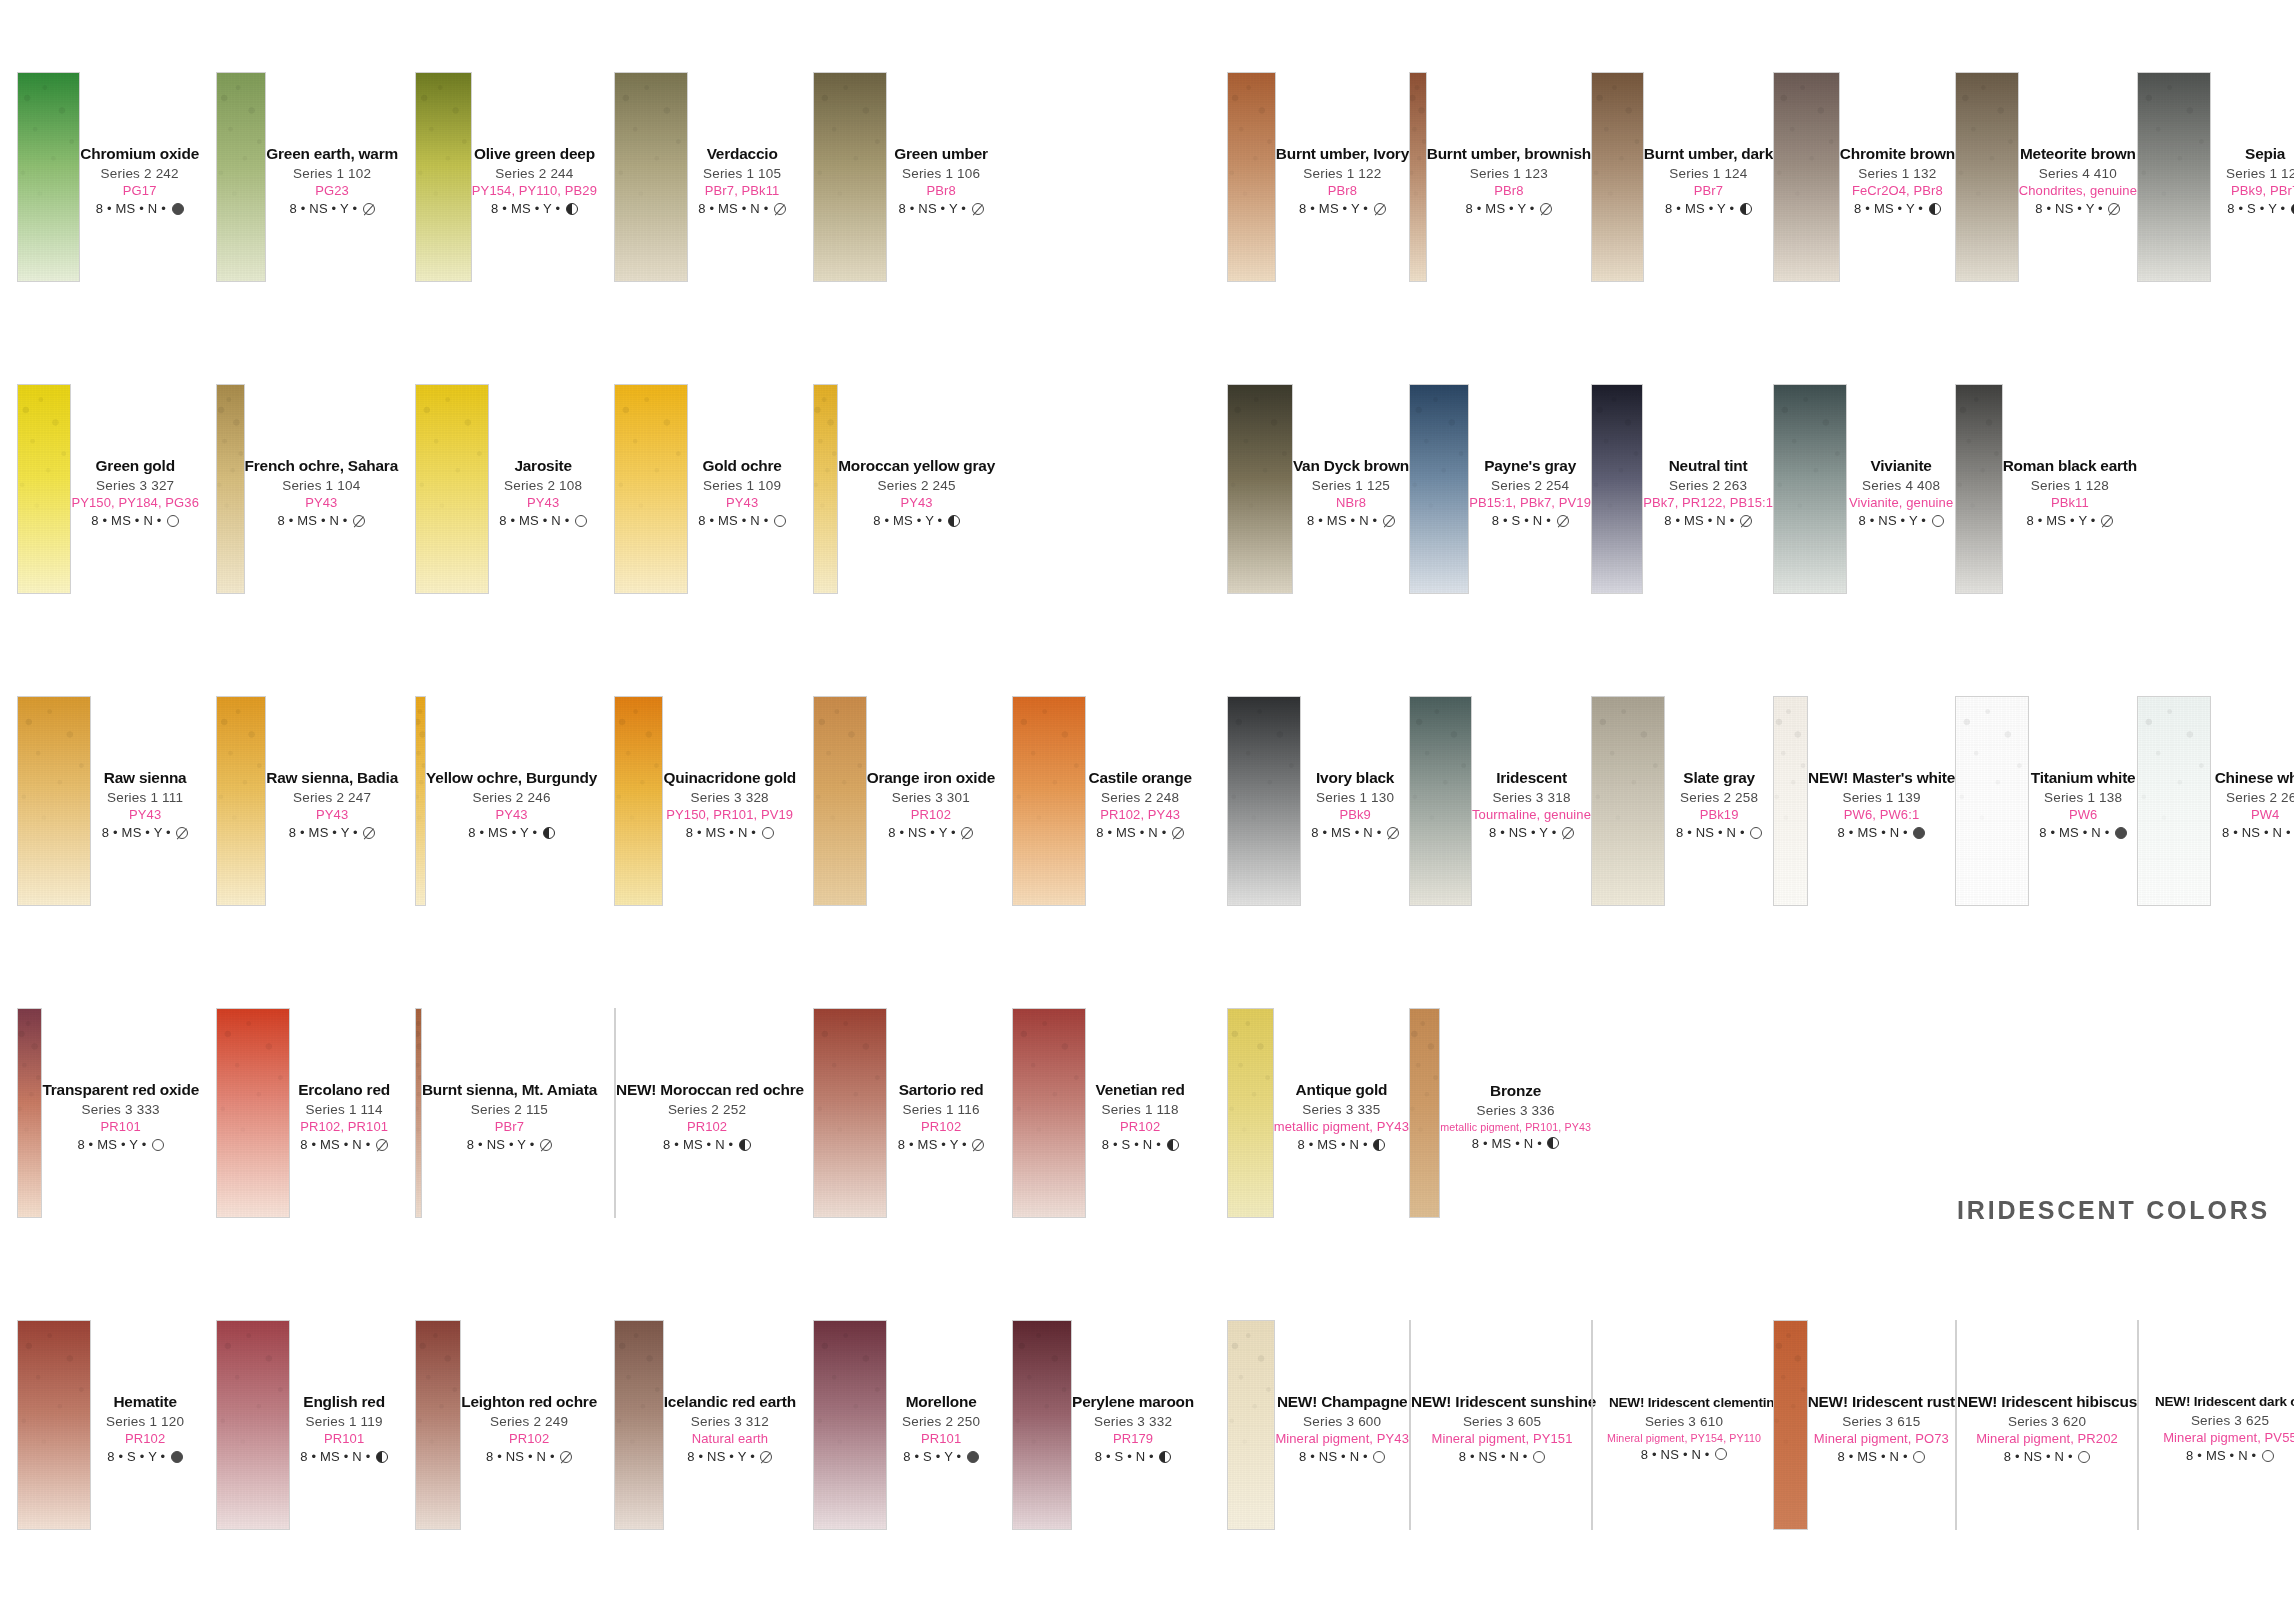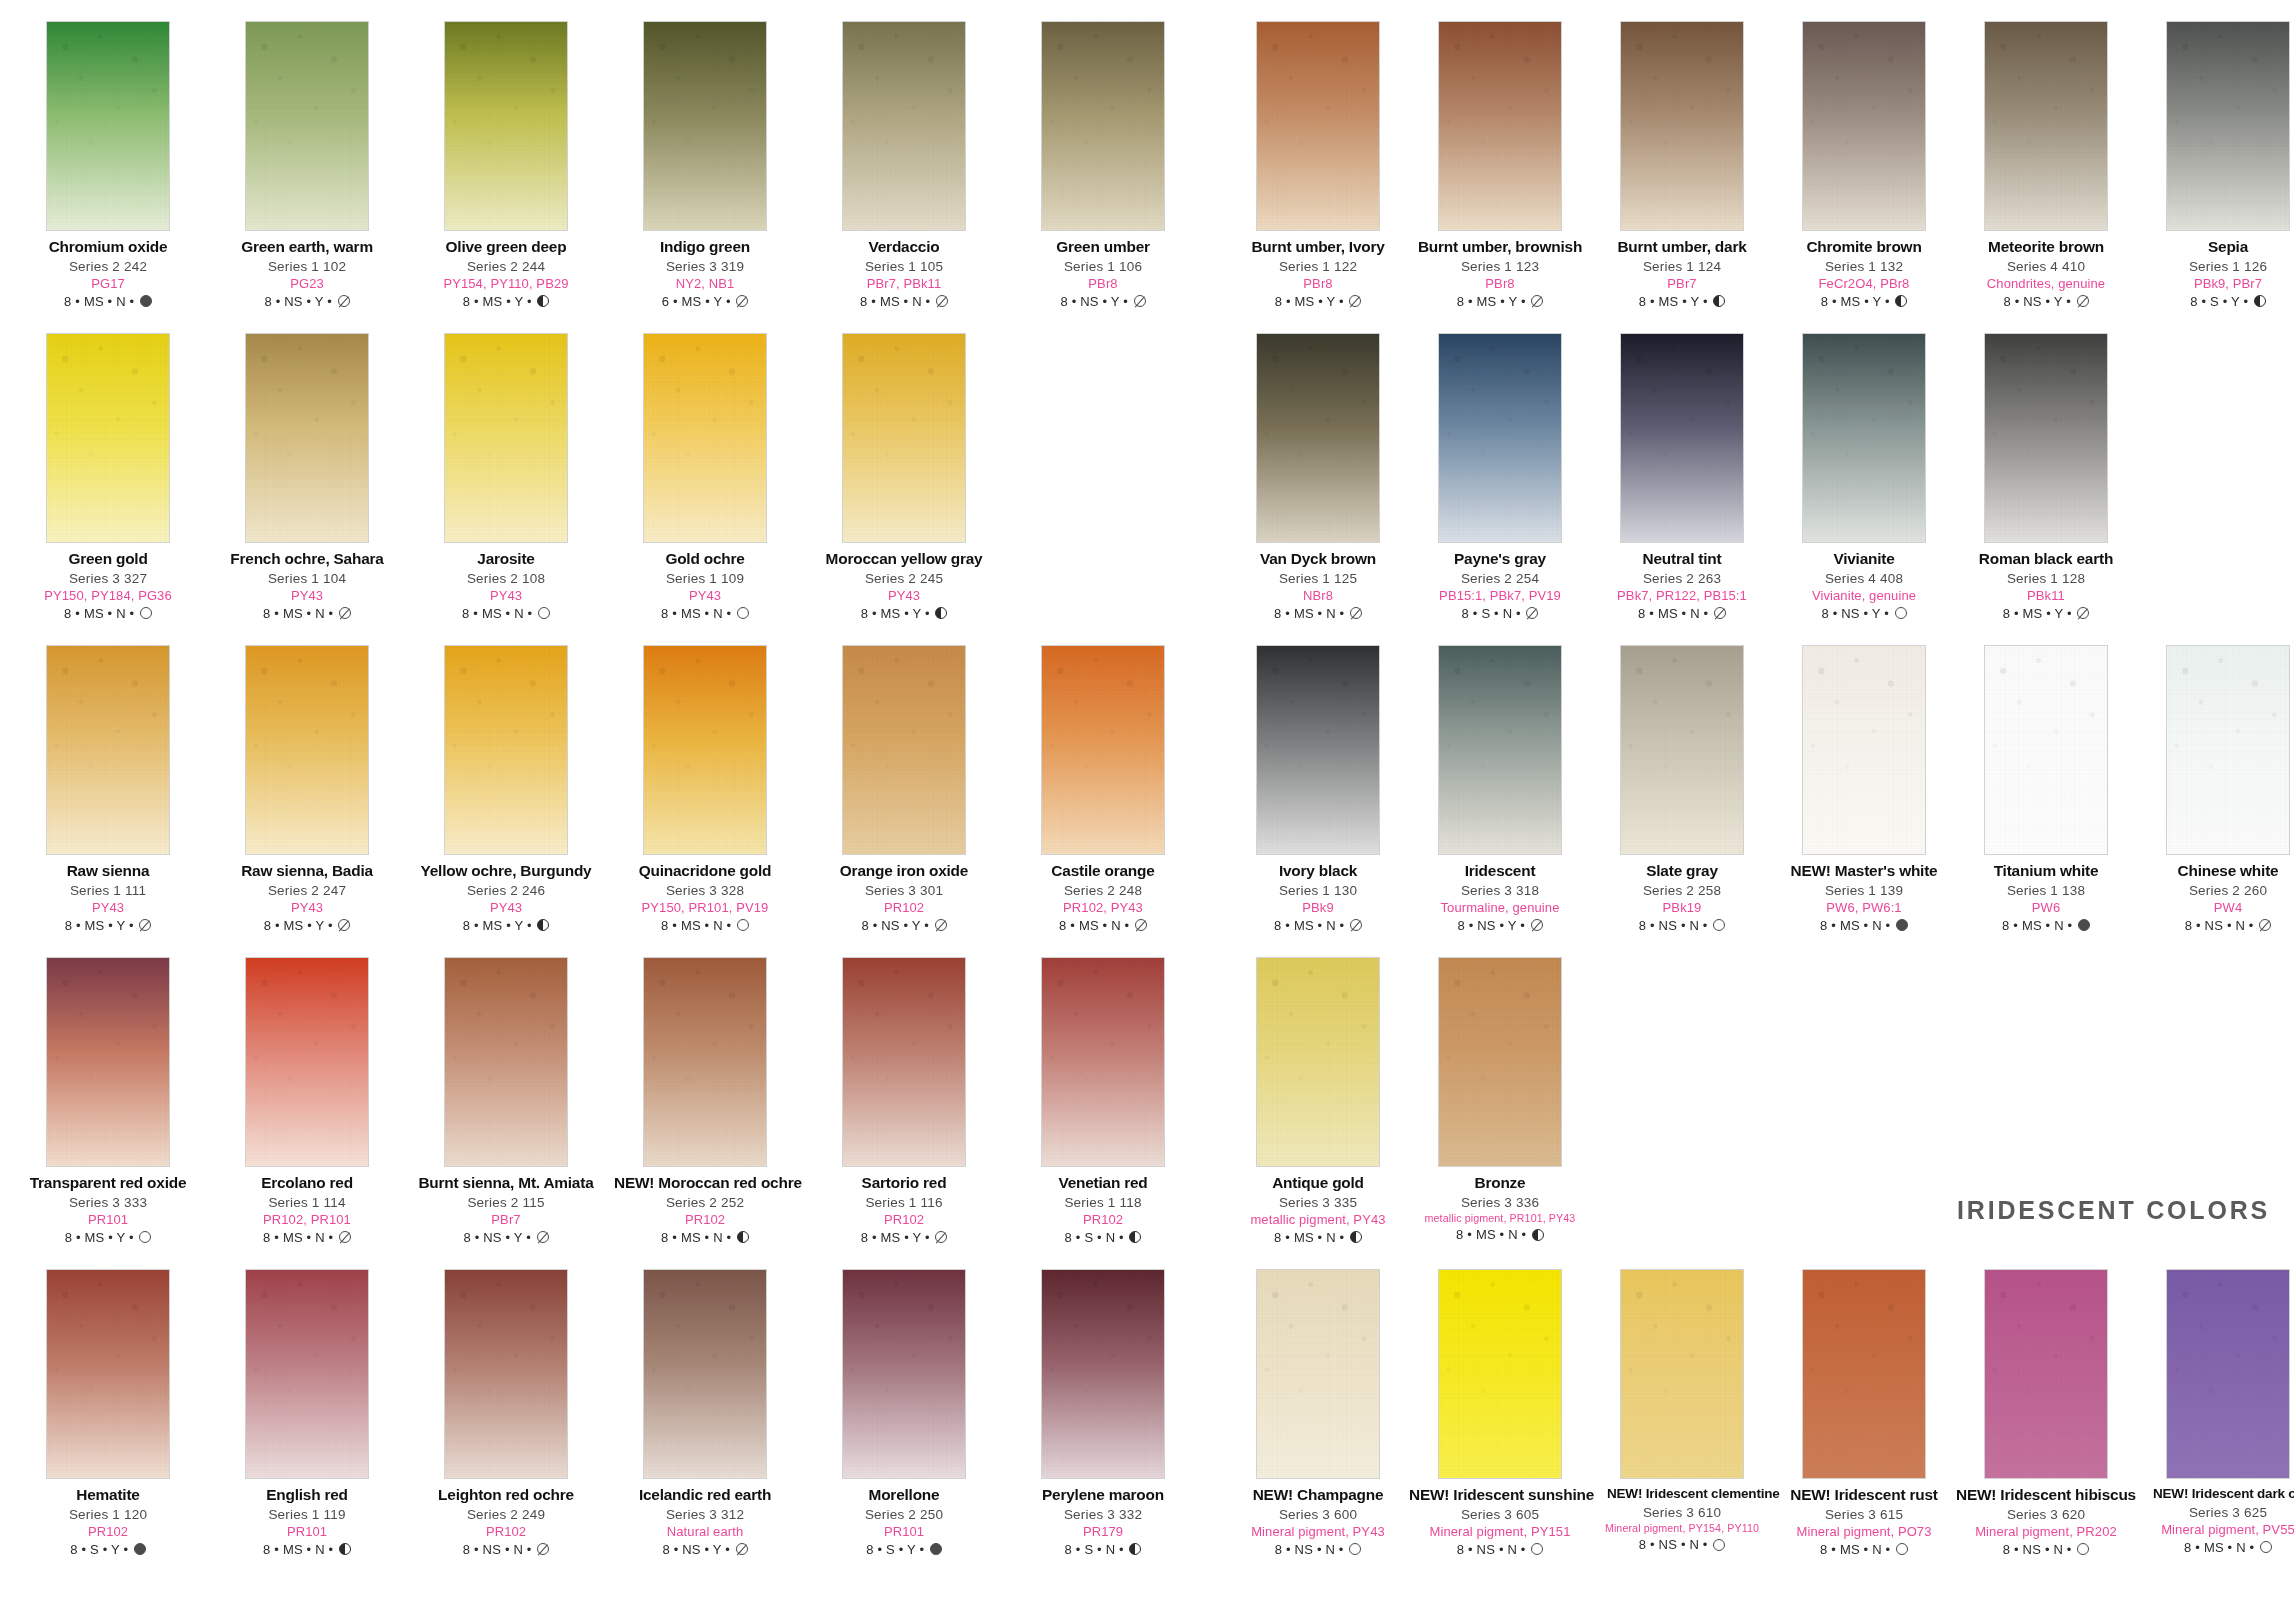--- a/index.html
+++ b/index.html
@@ -37,21 +37,21 @@
 
   .row {
     display: flex;
     flex-direction: row;
     height: 312px;
   }
   .cell {
     width: 182px;
     margin-right: 0px;
     display: flex;
-    flex-direction: column;
+    flex-direction: row;
     align-items: center;
   }
   .panel.left .cell { width: 182px; margin-right: 17px; }
   .panel.right .cell { width: 182px; margin-right: 0px; }
   .panel.right .row { justify-content: flex-start; gap: 0px; }
   .panel.right .cell { margin-right: 0px; }
 
   .swatch {
     width: 124px;
     height: 210px;
@@ -219,36 +219,20 @@
               <div class="series">Series 2   244</div>
               <div class="pigment">PY154, PY110, PB29</div>
               <div class="props">
                 <span>8  •  MS •  Y  •</span>
                 <span class="op semi"></span>
               </div>
             </div>
           </div>
           <div class="cell">
             <div class="swatch">
-              <div class="grad" style="background: linear-gradient(rgb(84, 86, 42) 0%, rgb(141, 138, 94) 45%, rgb(221, 216, 187) 100%);"></div>
-              <div class="tex"></div>
-              <div class="mottle"></div>
-            </div>
-            <div class="label">
-              <div class="name">Indigo green</div>
-              <div class="series">Series 3   319</div>
-              <div class="pigment">NY2, NB1</div>
-              <div class="props">
-                <span>6  •  MS •  Y  •</span>
-                <span class="op slash"></span>
-              </div>
-            </div>
-          </div>
-          <div class="cell">
-            <div class="swatch">
               <div class="grad" style="background: linear-gradient(rgb(122, 116, 80) 0%, rgb(176, 168, 130) 45%, rgb(230, 222, 203) 100%);"></div>
               <div class="tex"></div>
               <div class="mottle"></div>
             </div>
             <div class="label">
               <div class="name">Verdaccio</div>
               <div class="series">Series 1   105</div>
               <div class="pigment">PBr7, PBk11</div>
               <div class="props">
                 <span>8  •  MS •  N  •</span>

